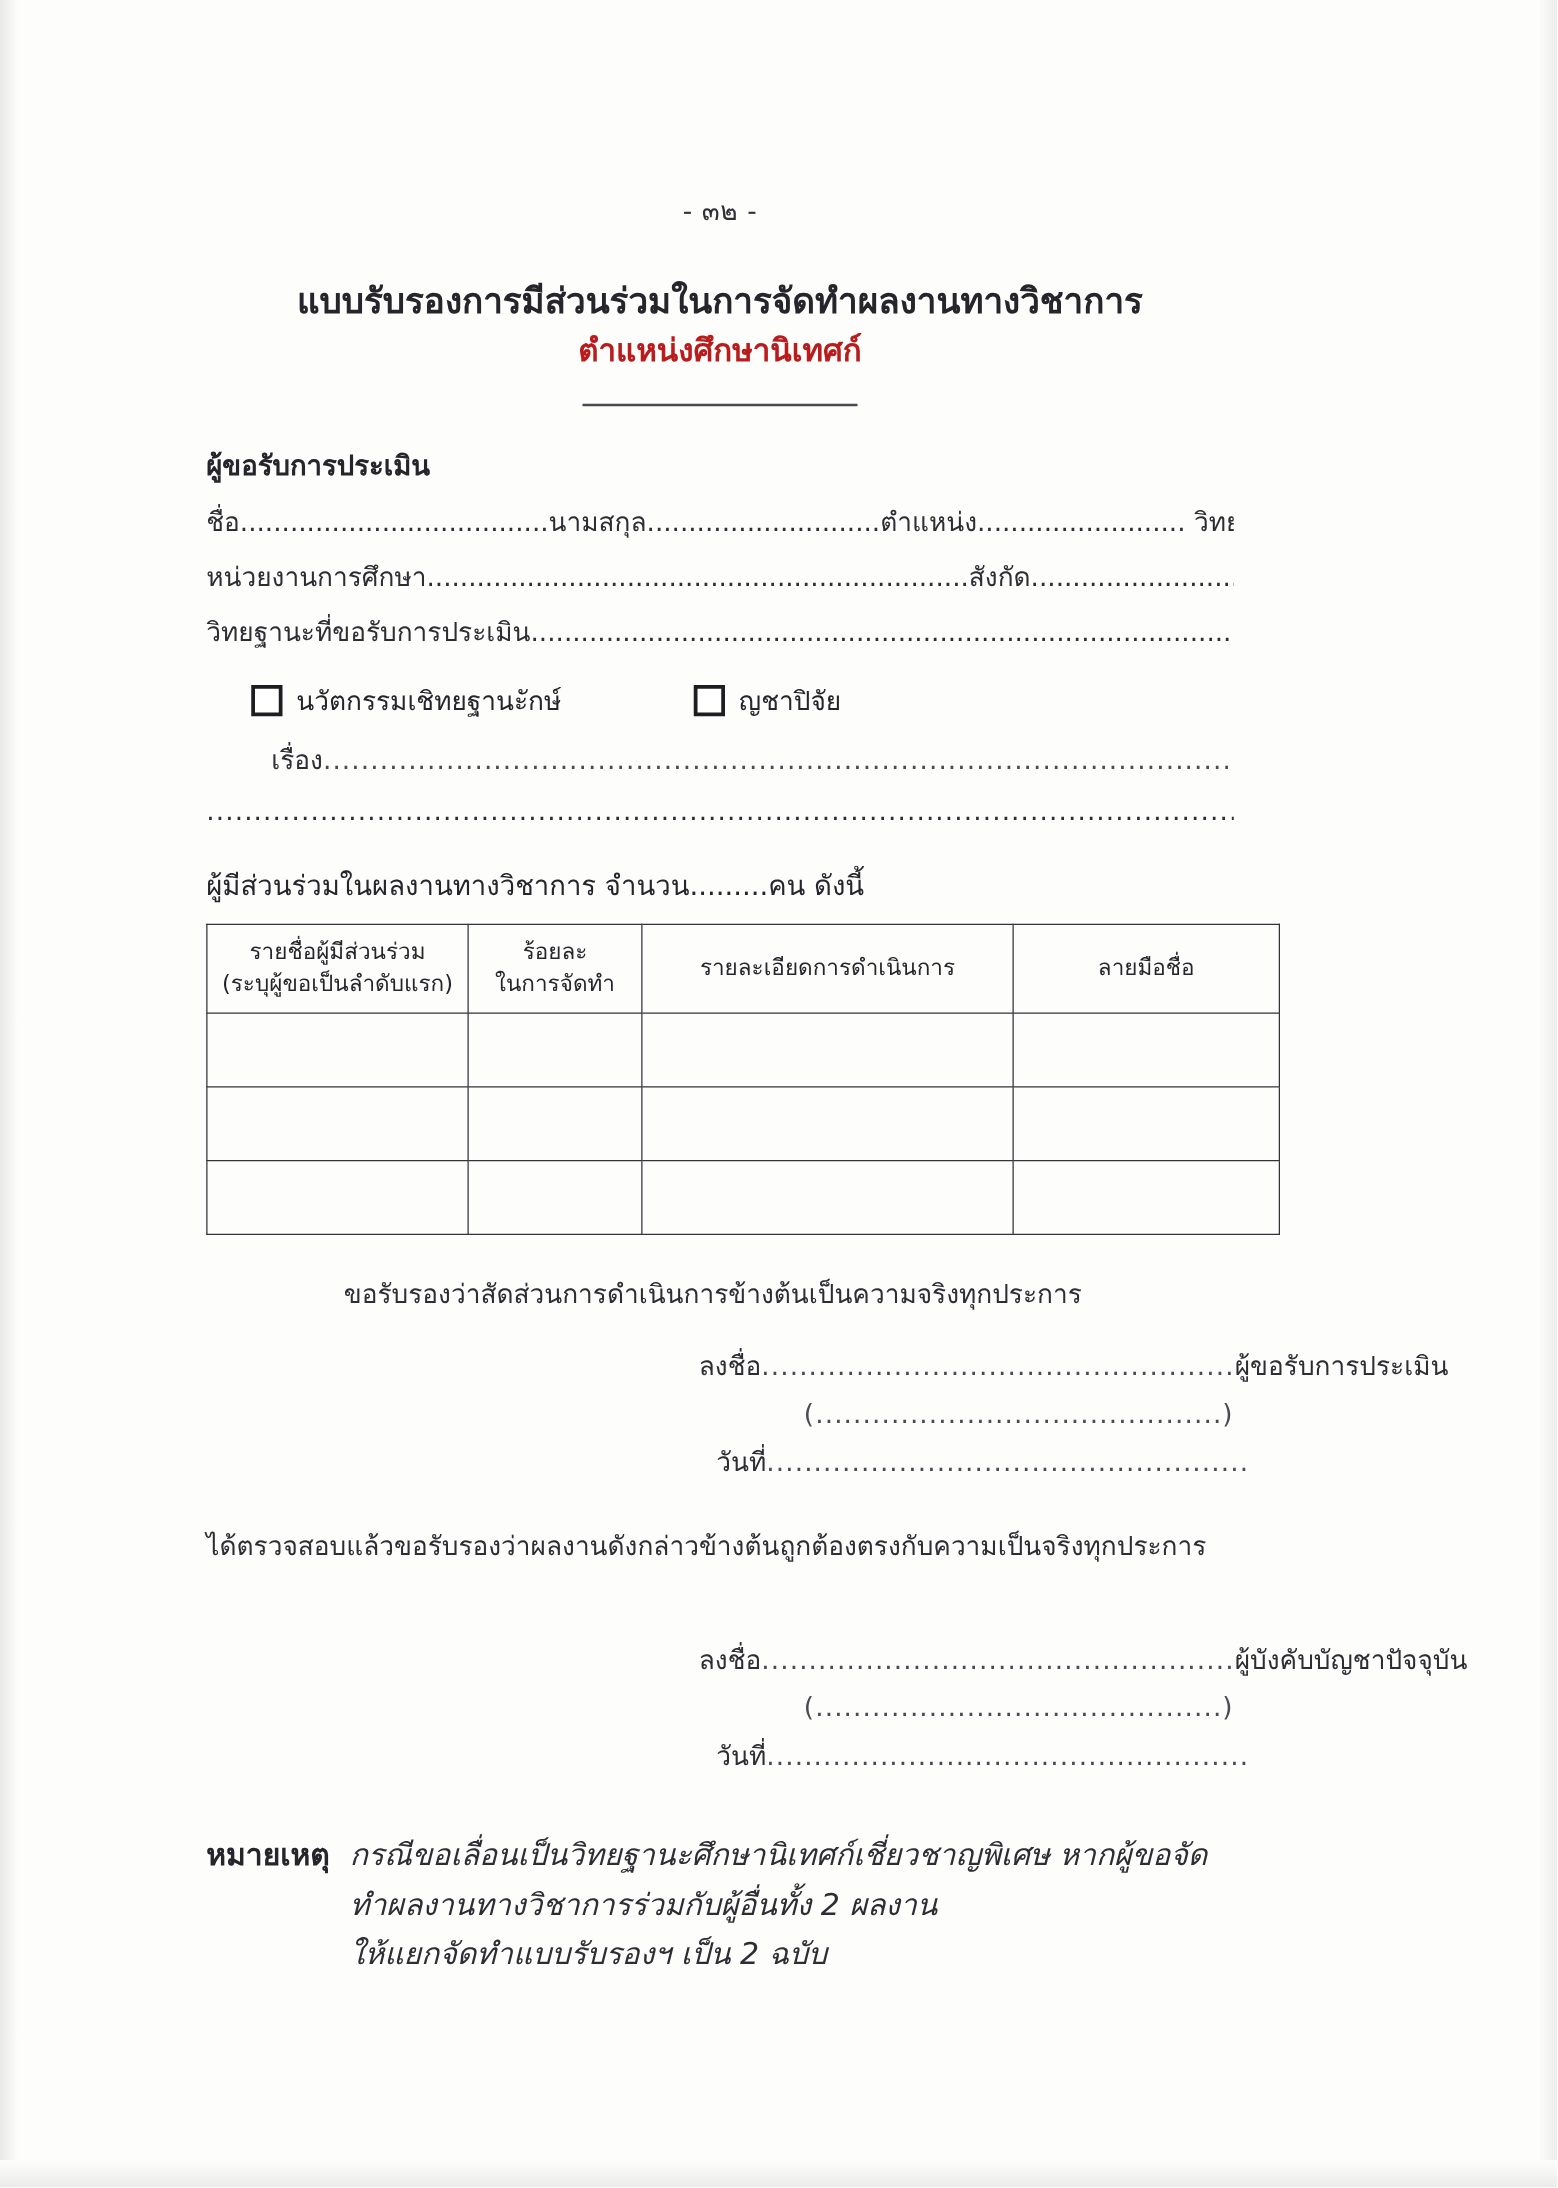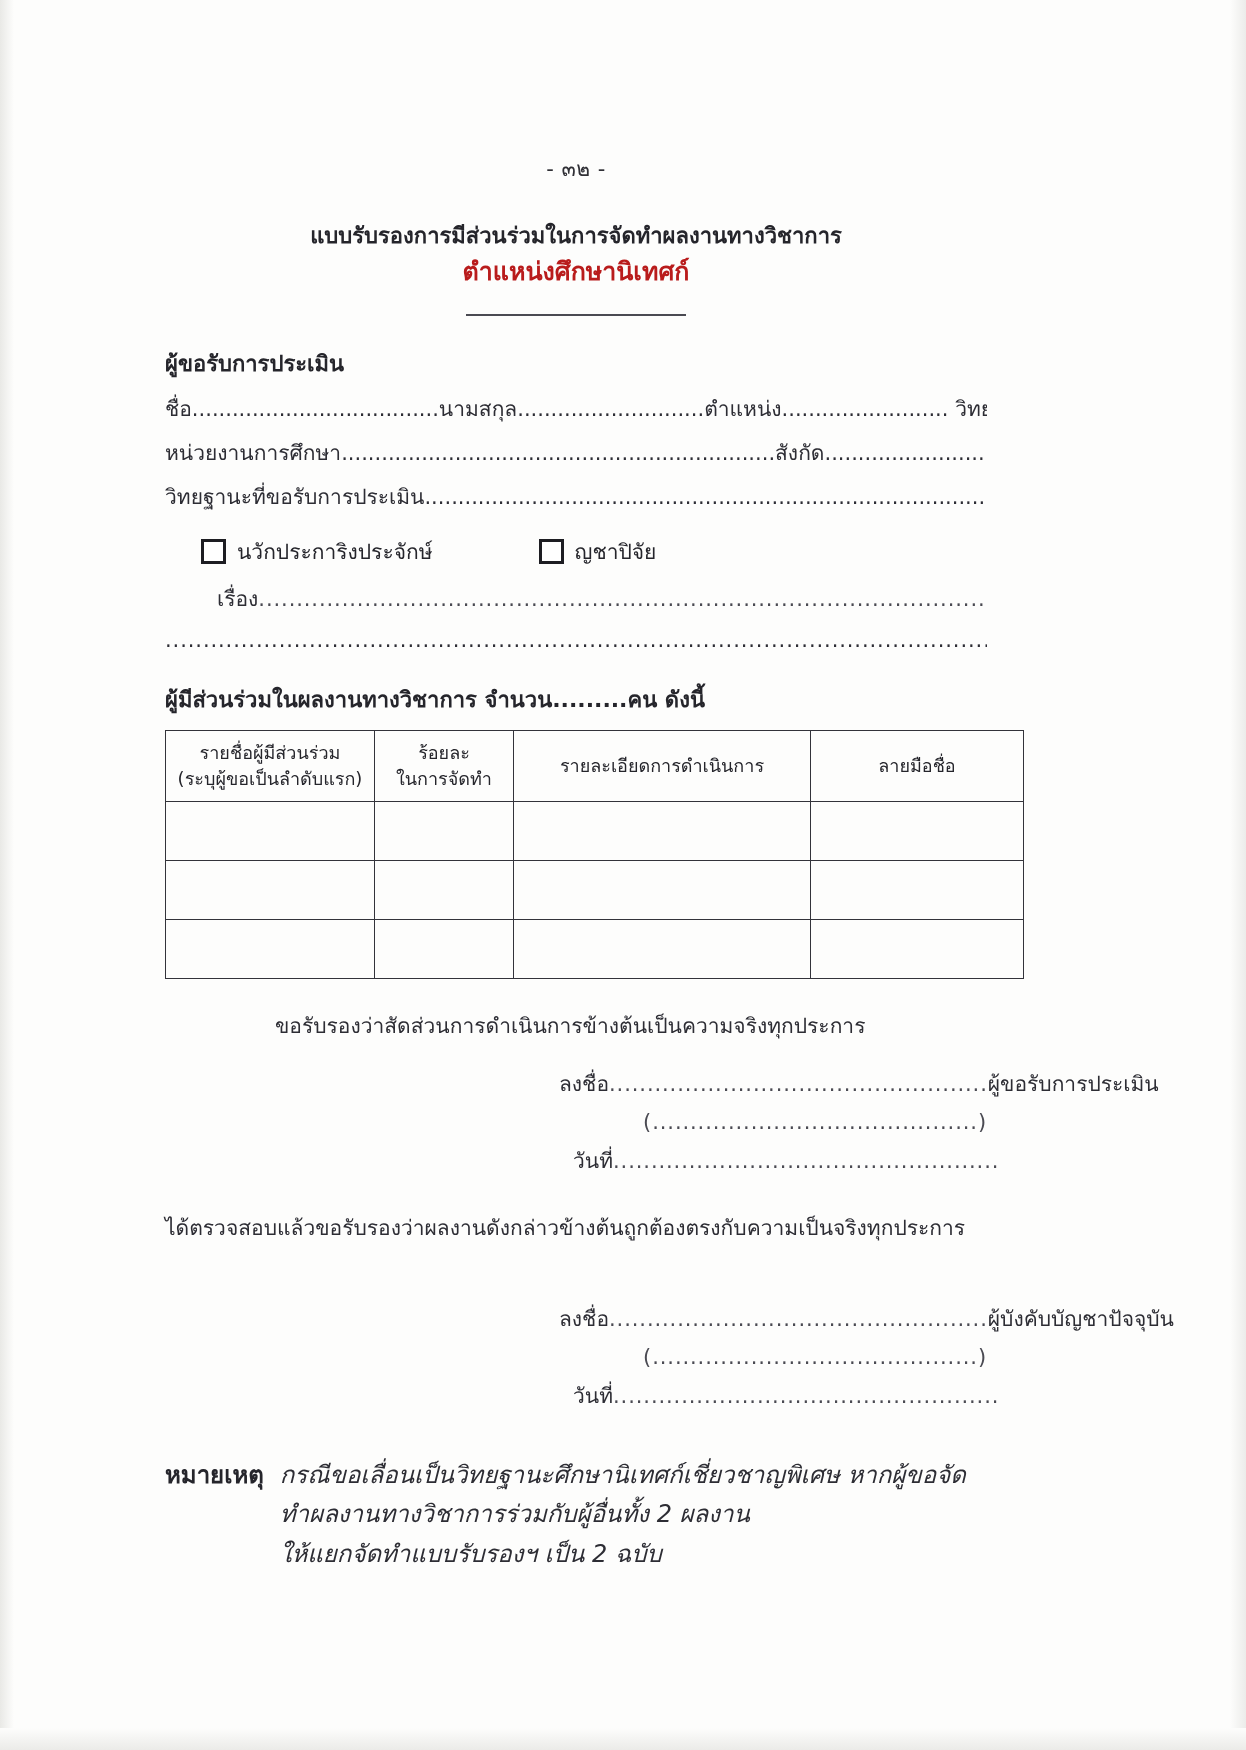--- a/index.html
+++ b/index.html
@@ -55,21 +55,21 @@
     text-align: center;
     font-size: 21px;
     margin-top: 152px;
     letter-spacing: 0.5px;
     color: #303036;
   }
 
   
   .doc-title {
     text-align: center;
-    font-size: 22px;
+    font-size: 28px;
     font-weight: bold;
     margin-top: 34px;
     line-height: 1.55;
     color: #25252b;
   }
   .doc-subtitle {
     text-align: center;
     font-size: 25px;
     font-weight: bold;
     line-height: 1.55;
@@ -139,21 +139,21 @@
     font-size: 21px;
     color: #2d2d34;
     margin-top: 13px;
     white-space: nowrap;
     overflow: hidden;
   }
 
   
   .participants-heading {
     font-size: 22px;
-    font-weight: bold;
+    font-weight: normal;
     color: #25252b;
     margin-top: 30px;
   }
 
   
   table.part-table {
     border-collapse: collapse;
     width: 822px;
     margin-top: 13px;
     table-layout: fixed;
@@ -248,21 +248,21 @@
 
     <div class="section-heading">ผู้ขอรับการประเมิน</div>
     <div class="field-line">ชื่อ.....................................นามสกุล............................ตำแหน่ง......................... วิทยฐานะ............................</div>
     <div class="field-line">หน่วยงานการศึกษา.................................................................สังกัด............................ ...........................</div>
     <div class="field-line">วิทยฐานะที่ขอรับการประเมิน................................................................................................................</div>
 
 
     <div class="choice-row">
       <label class="choice">
         <span class="checkbox"></span>
-        <span class="choice-label">นวักประการิงประจักษ์</span>
+        <span class="choice-label">นวัตกรรมเชิทยฐานะักษ์</span>
       </label>
       <label class="choice">
         <span class="checkbox"></span>
         <span class="choice-label">ญชาปิจัย</span>
       </label>
     </div>
 
     <div class="topic-line">
       <span>เรื่อง</span><span class="dots">...........................................................................................................................</span>
     </div>

